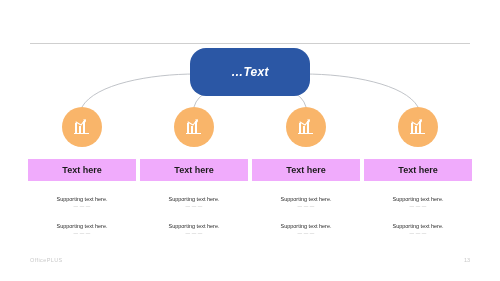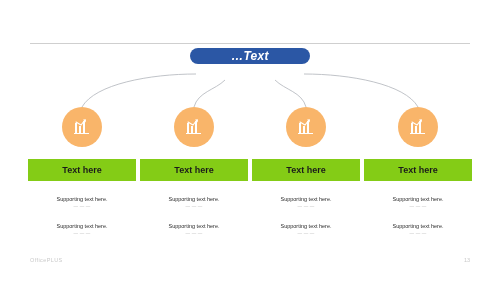--- a/index.html
+++ b/index.html
@@ -11,21 +11,21 @@
     position:relative;
   }
   .slide{position:absolute;inset:0;}
 
   .top-rule{
     position:absolute;left:30px;top:43px;width:440px;height:1px;
     background:#cfcfcf;
   }
 
   .root-node{
-    position:absolute;left:190px;top:48px;width:120px;height:16px;
+    position:absolute;left:190px;top:48px;width:120px;height:48px;
     background:#2b57a5;border-radius:16px;
     display:flex;align-items:center;justify-content:center;
   }
   .root-node span{
     color:#ffffff;font-size:12px;font-weight:bold;font-style:italic;
     letter-spacing:.3px;
   }
 
   svg.connectors{position:absolute;left:0;top:0;width:500px;height:281px;}
 
@@ -37,21 +37,21 @@
 
   .circle{
     width:40px;height:40px;border-radius:50%;
     background:#f9b56a;
     margin:0 auto;
     display:flex;align-items:center;justify-content:center;
   }
   .circle svg{display:block;}
 
   .title-bar{
-    margin-top:12px;height:22px;background:#84cc16;
+    margin-top:12px;height:22px;background:#f0abfc;
     display:flex;align-items:center;justify-content:center;
   }
   .title-bar span{
     font-size:9px;font-weight:bold;color:#1b1b1b;
   }
 
   .support{
     margin-top:14px;text-align:center;
   }
   .support .line1{

